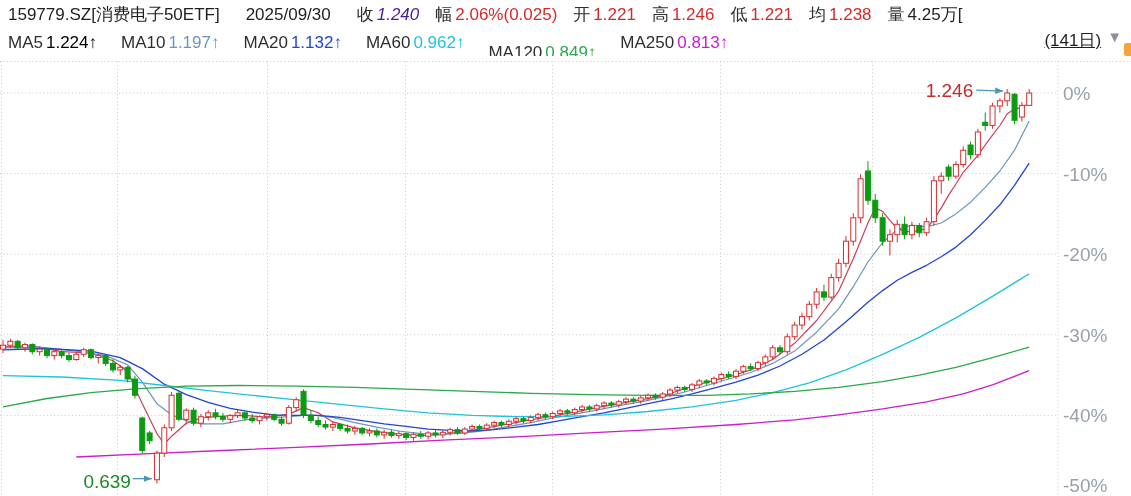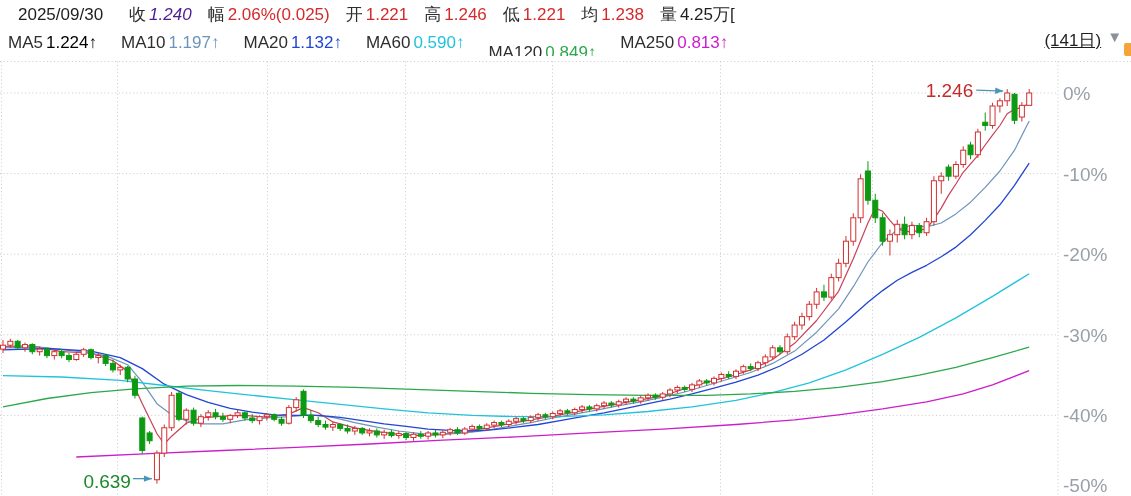--- a/index.html
+++ b/index.html
@@ -350,20 +350,21 @@
       <text x="973.21" y="97.1" text-anchor="end" fill="#c42b2b" class="anno">1.246</text>
       <line x1="976.21" y1="90.1" x2="1003.21" y2="91.1" stroke="#4a96b8" stroke-width="1.3"></line>
       <polygon points="1003.21,91.1 995.3339186434976,87.60609924786729 995.0970440162343,94.0017141839746" fill="#4a96b8"></polygon>
       <text x="130.93" y="487.65" text-anchor="end" fill="#1b8a28" class="anno">0.639</text>
       <line x1="132.93" y1="478.65" x2="151.93" y2="478.65" stroke="#4a96b8" stroke-width="1.3"></line>
       <polygon points="151.93,478.65 143.93,475.45 143.93,481.84999999999997" fill="#4a96b8"></polygon>
     </g>
 </svg>
 
 <div class="hdr" id="row1">
+  <span id="symbol" style="color: rgb(31, 31, 31);">159779.SZ[消费电子50ETF]</span>
   <span id="qdate" style="color: rgb(31, 31, 31);">2025/09/30</span>
   <span class="fld">
     <span class="lbl">收</span>
     <span class="val" style="color: #4c1d95; font-style: italic;">1.240</span>
   </span>
   <span class="fld">
     <span class="lbl">幅</span>
     <span class="val" style="color: rgb(212, 42, 42);">2.06%(0.025)</span>
   </span>
   <span class="fld">
@@ -396,21 +397,21 @@
   <span class="fld">
     <span class="lbl">MA10</span>
     <span class="val" style="color: rgb(109, 148, 186);">1.197↑</span>
   </span>
   <span class="fld">
     <span class="lbl">MA20</span>
     <span class="val" style="color: rgb(33, 69, 212);">1.132↑</span>
   </span>
   <span class="fld">
     <span class="lbl">MA60</span>
-    <span class="val" style="color: rgb(33, 195, 220);">0.590↑</span>
+    <span class="val" style="color: rgb(33, 195, 220);">0.962↑</span>
   </span>
   <span class="fld">
     <span class="lbl">MA120</span>
     <span class="val" style="color: rgb(43, 168, 75); margin-top: 20px;">0.849↑</span>
   </span>
   <span class="fld">
     <span class="lbl">MA250</span>
     <span class="val" style="color: rgb(203, 30, 203);">0.813↑</span>
   </span>
 </div>

